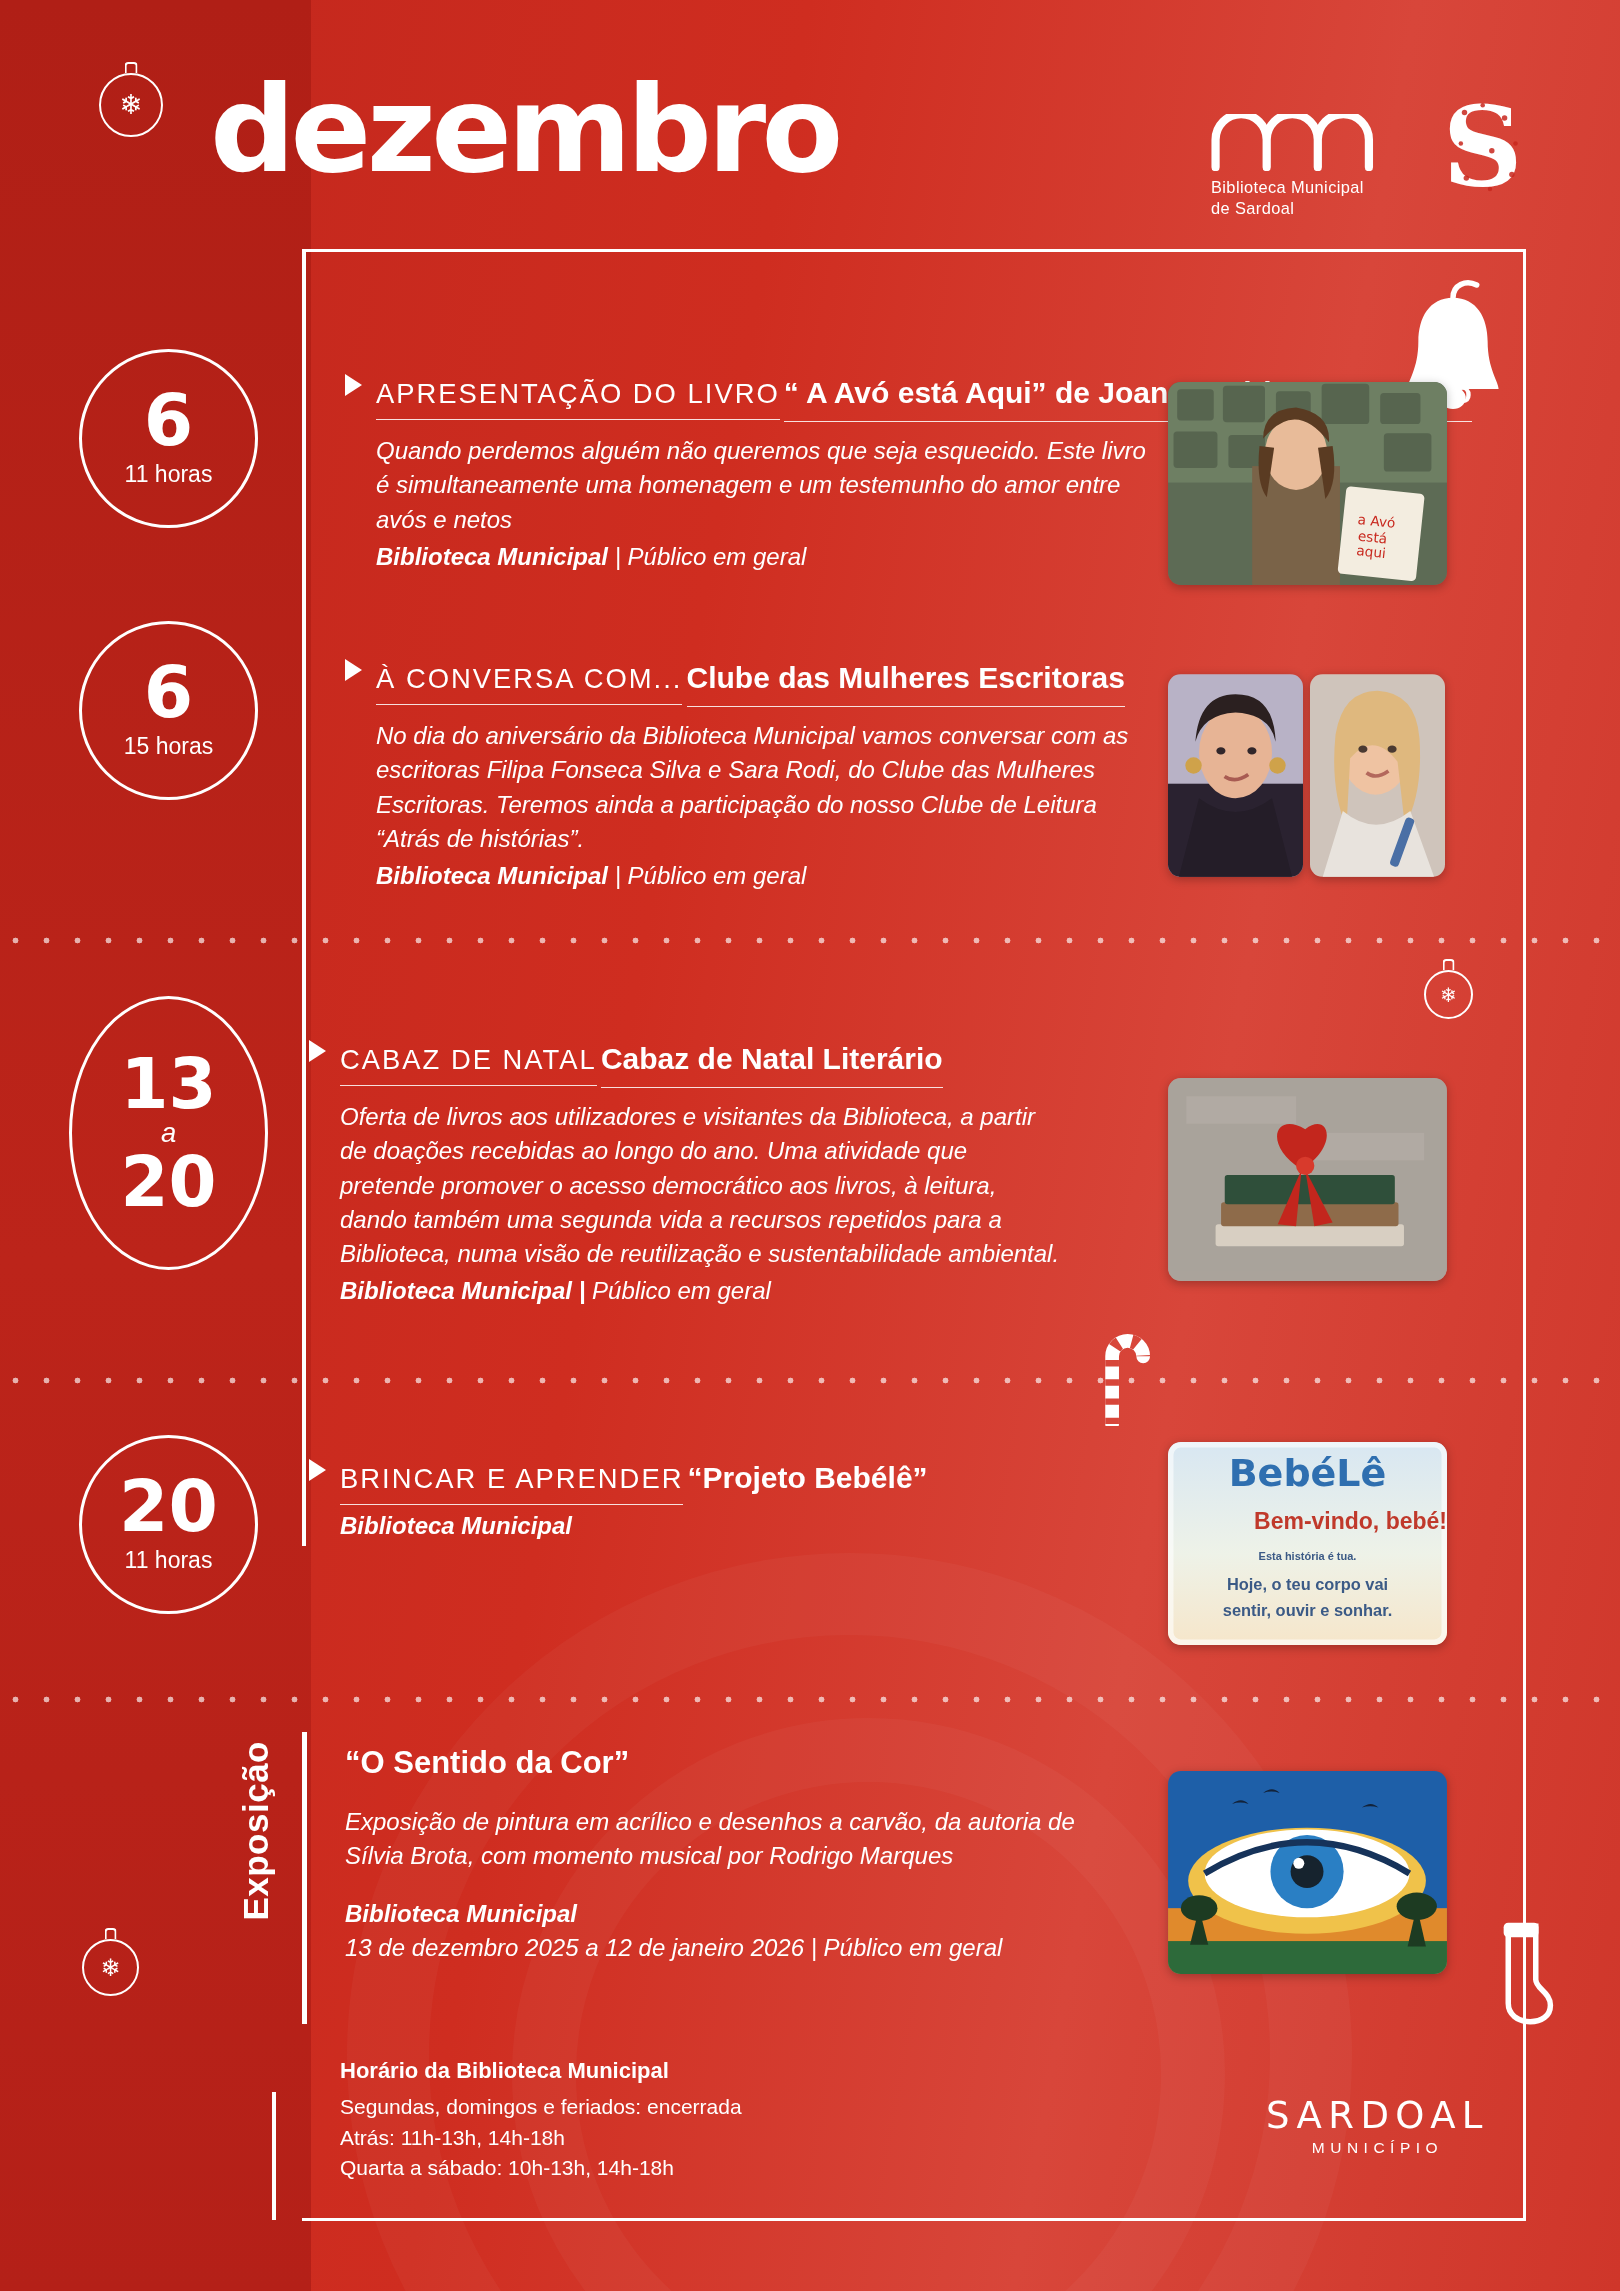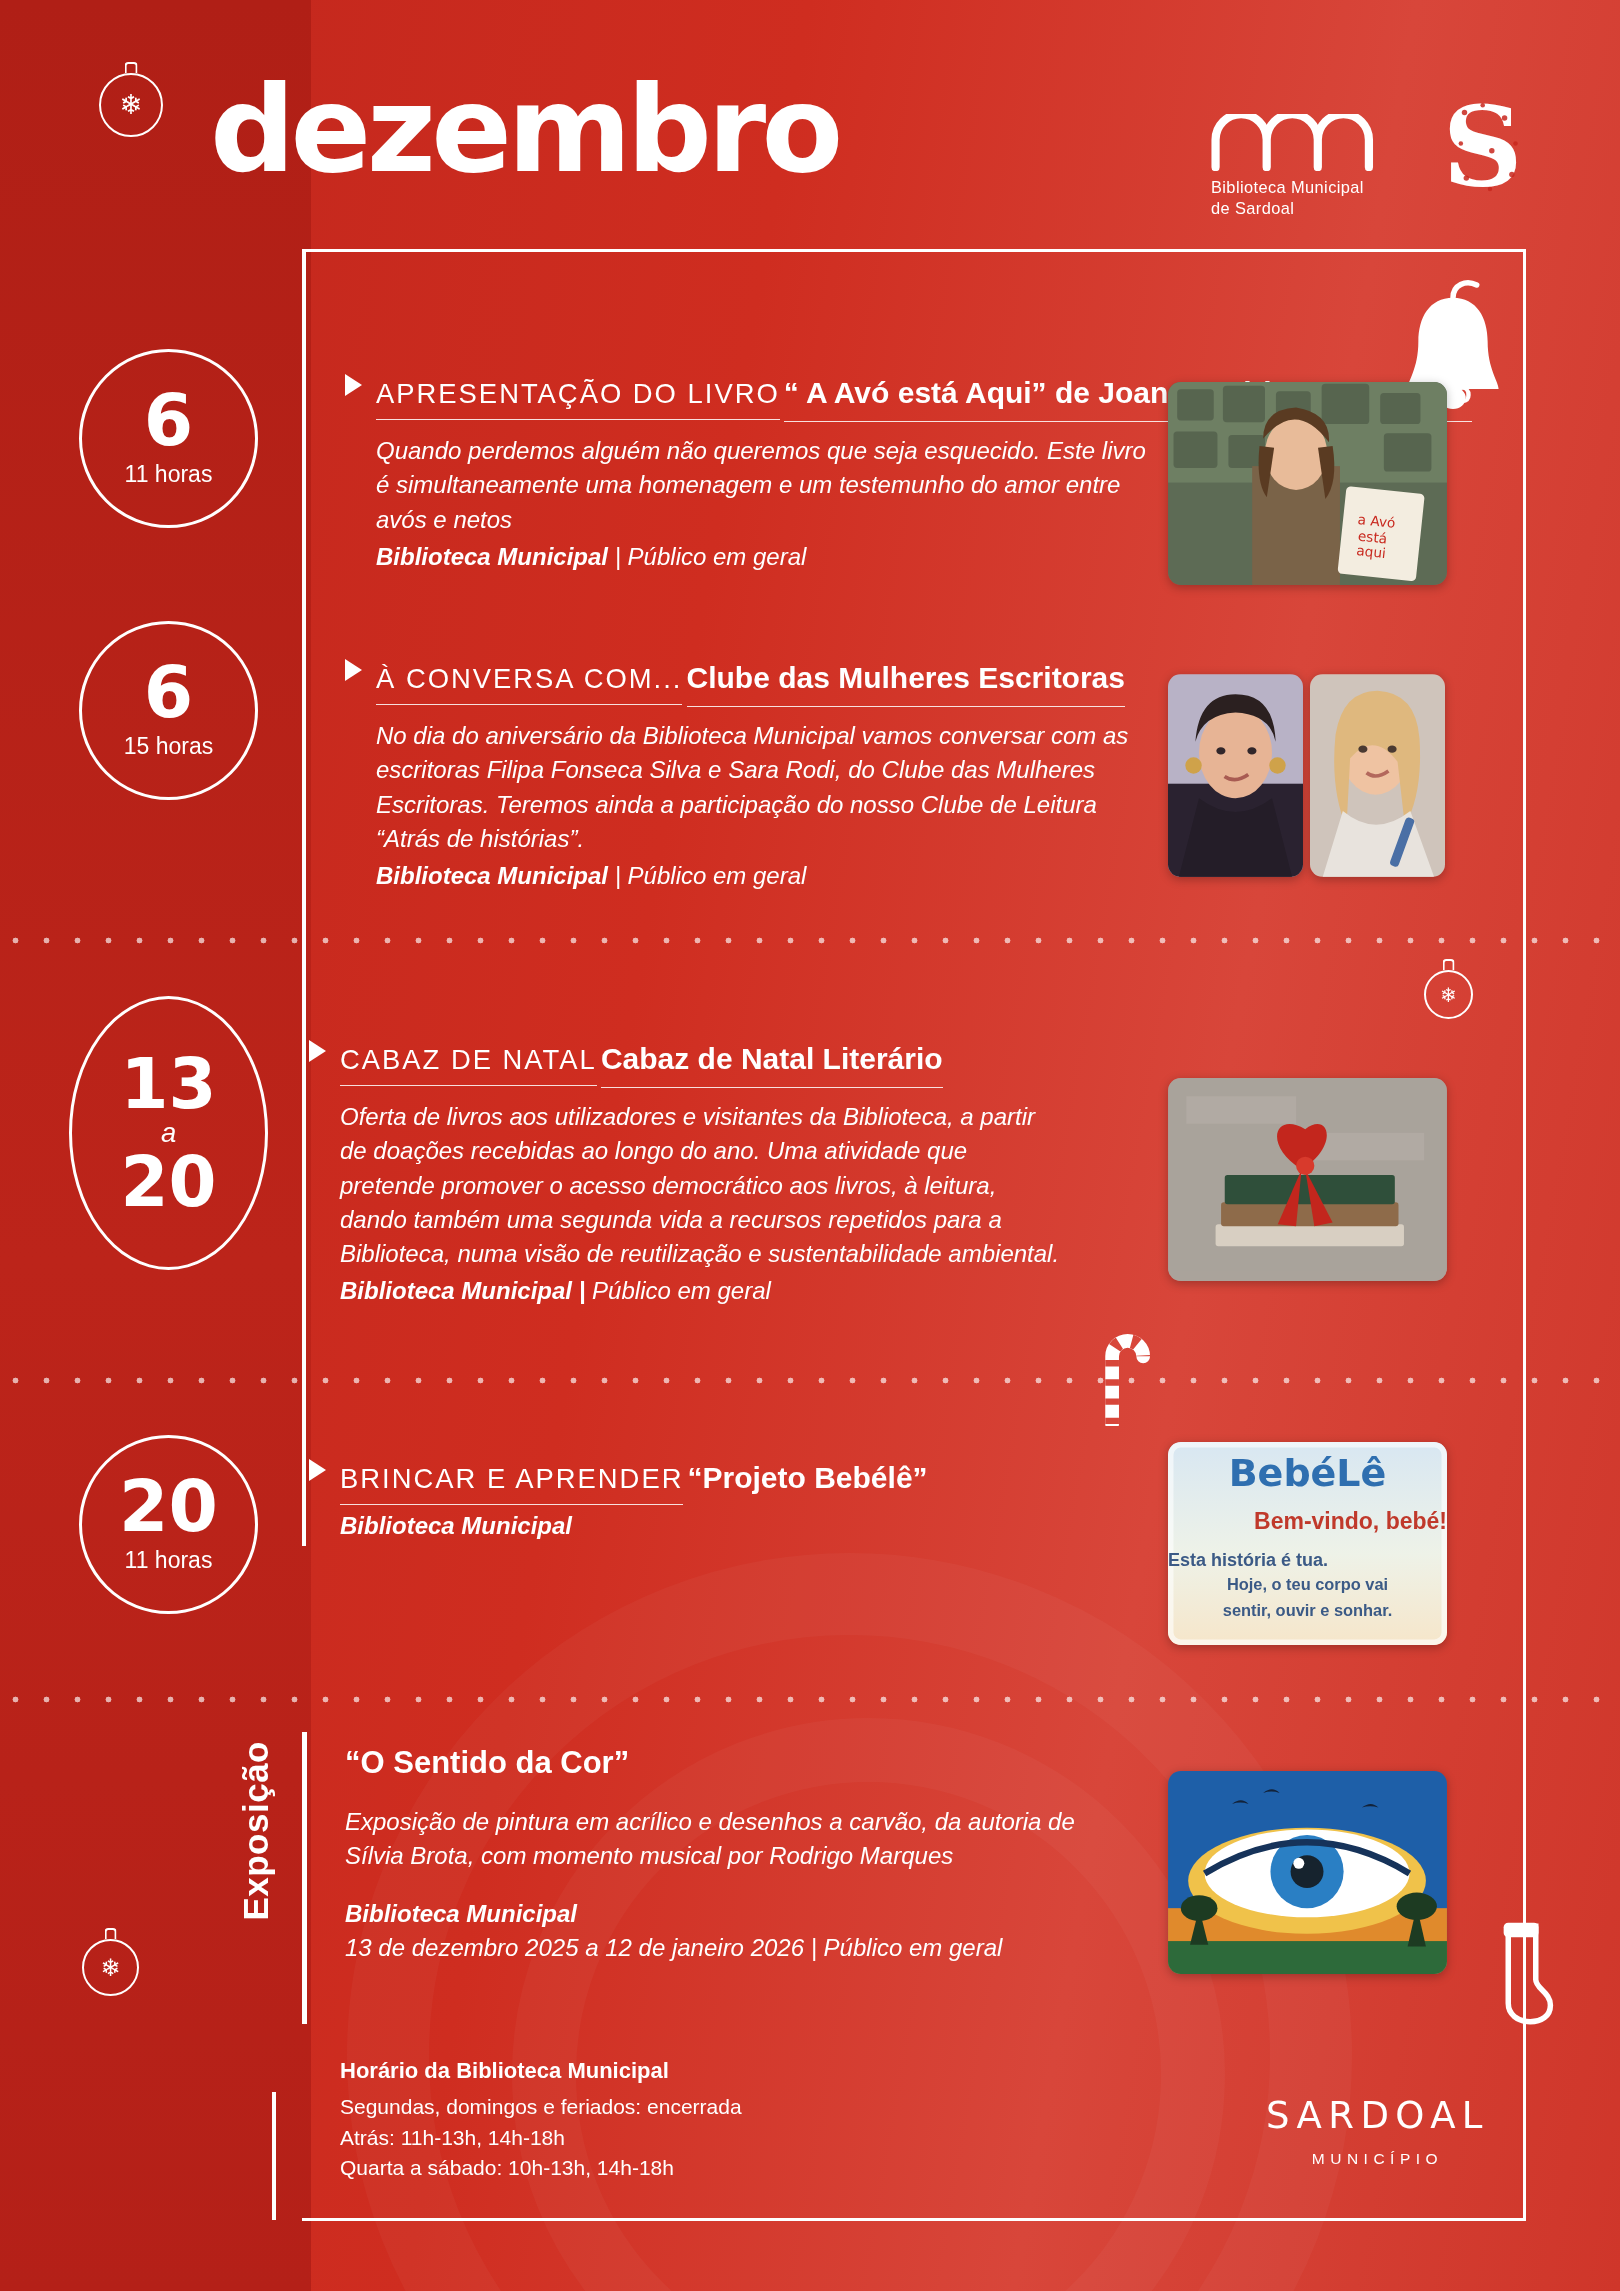--- a/index.html
+++ b/index.html
@@ -111,21 +111,21 @@
   .expo-bar { position: absolute; left: 302px; top: 1732px; width: 4.6px; height: 292px; background: #fff; }
 
   
   .footer { position: absolute; left: 340px; top: 2058px; color: #fff; }
   .footer .h { font-size: 22px; font-weight: 700; margin-bottom: 8.2px; }
   .footer .l { font-size: 21px; line-height: 1.45; }
   .sardoal {
     position: absolute; left: 1266px; top: 2094px; color: #fff; text-align: center;
   }
   .sardoal .big { font-size: 37px; letter-spacing: 6.4px; font-weight: 400; font-family: "DejaVu Sans", sans-serif; }
-  .sardoal .small { font-size: 15.5px; letter-spacing: 5.5px; margin-top: 13px; }
+  .sardoal .small { font-size: 15.5px; letter-spacing: 5.5px; margin-top: 2px; }
 
   
   .ornament { position: absolute; }
   .ornament .ball {
     width: 100%; height: 100%; border: 2.7px solid #fff; border-radius: 50%;
     display:flex; align-items:center; justify-content:center; color:#fff; font-size: 27.4px;
   }
   .ornament .cap {
     position: absolute; left: 50%; top: -11px; transform: translateX(-50%);
     width: 12.8px; height: 11px; border: 2.7px solid #fff; border-bottom: none; border-radius: 3.7px 3.7px 0 0;
@@ -342,21 +342,21 @@
     <div class="title noline">“Projeto Bebélê”</div>
     <div class="venue">
       <b>Biblioteca Municipal</b>
     </div>
   </div>
   <div class="photo" style="left:1168px; top:1442px; width:279px; height:203px;">
     <div style="position:relative;width:279px;height:203px;background:linear-gradient(180deg,#d8e7f2 0%,#eef2e8 55%,#f6e6ca 100%);">
       <div style="position:absolute;inset:0;box-shadow:inset 0 0 0 5.5px rgba(255,255,255,.6);border-radius:12.8px;"></div>
       <div style="position:absolute;top:9.1px;left:0;width:100%;text-align:center;font-size:38px;font-weight:700;color:#2f6fb0;font-family:'DejaVu Sans',sans-serif;">BebéLê</div>
       <div style="position:absolute;top:66px;left:0;width:100%;text-align:right;font-size:23px;font-weight:700;color:#c0392b;">Bem-vindo, bebé!</div>
-      <div style="position:absolute;top:108px;left:0;width:100%;font-size:18px;font-weight:700;color:#3b5a86;">Esta história é tua.</div>
+      <div style="position:absolute;top:108px;left:0;width:100%;text-align:center;font-size:11px;font-weight:700;color:#3b5a86;">Esta história é tua.</div>
       <div style="position:absolute;top:133px;left:0;width:100%;text-align:center;font-size:16.4px;font-weight:700;color:#3b5a86;">Hoje, o teu corpo vai</div>
       <div style="position:absolute;top:159px;left:0;width:100%;text-align:center;font-size:16.4px;font-weight:700;color:#3b5a86;">sentir, ouvir e sonhar.</div>
     </div>
   </div>
 
   <div class="expo-bar"></div>
   <div class="expo-label">Exposição</div>
   <div class="event" style="left:345px; top:1745px;">
     <div class="title noline" style="margin-top:0;font-size:31px;">“O Sentido da Cor”</div>
     <div class="desc" style="max-width:786px;">Exposição de pintura em acrílico e desenhos a carvão, da autoria de Sílvia Brota, com momento musical por Rodrigo Marques</div>

